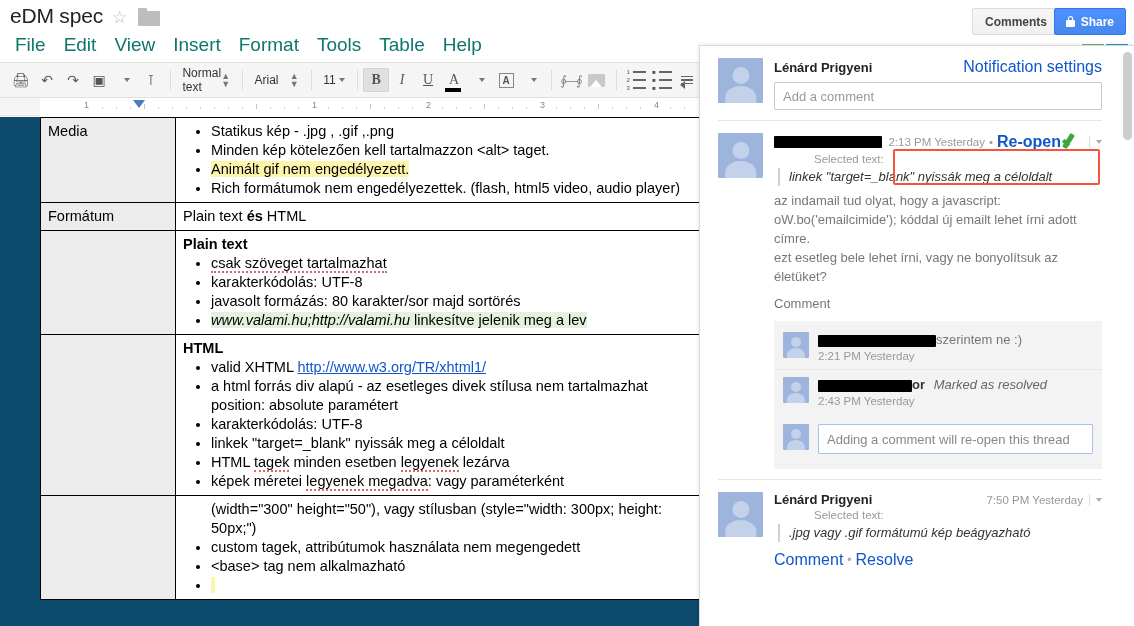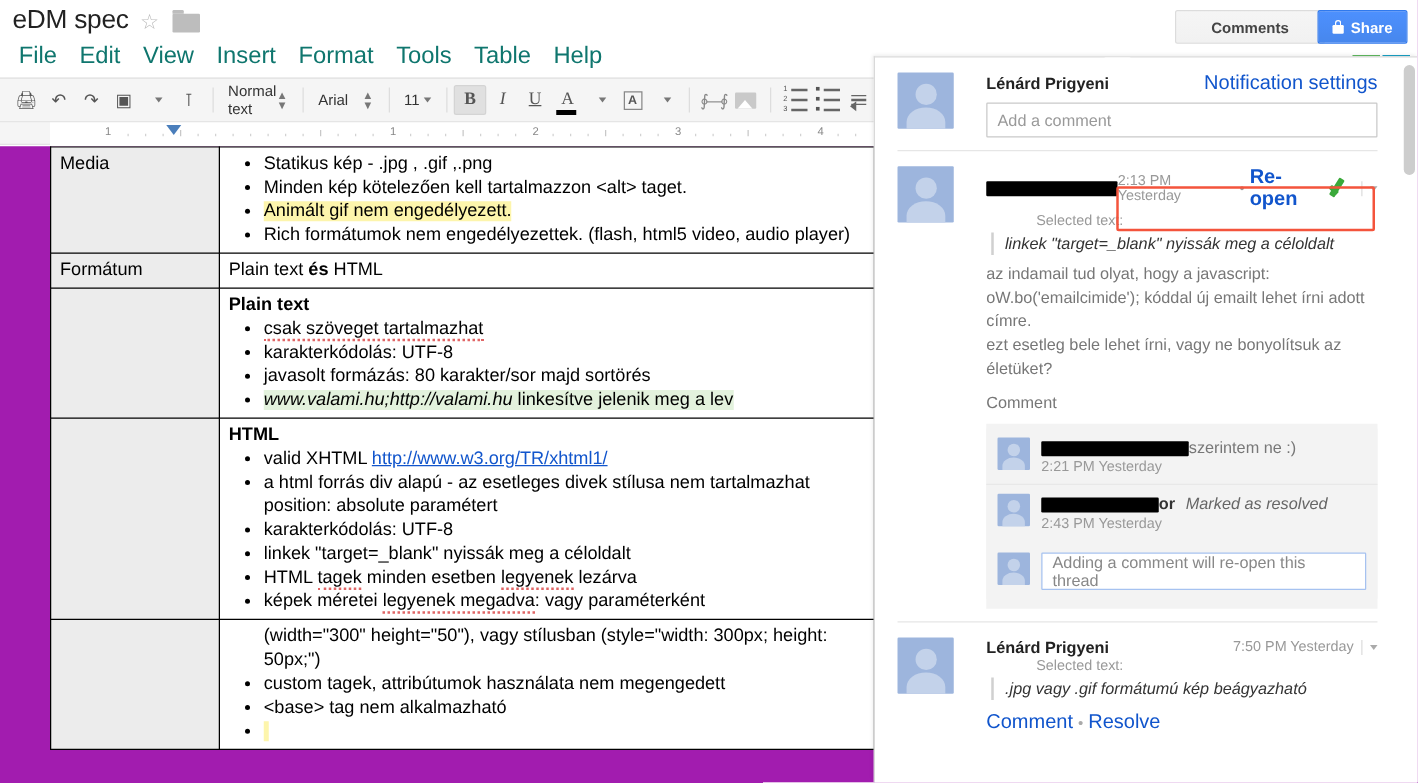--- a/index.html
+++ b/index.html
@@ -31,21 +31,21 @@
 
   
   .menubar { position:absolute; left:6px; top:32px; height:26px; display:flex; align-items:center; }
   .menu-item {
     font-size:19px; color:#0f766e; padding:3px 9px; cursor:default; line-height:16px;
   }
 
   
   .btn-comments {
     position:absolute; right:74px; top:8px;
-    height:27px; padding:0 28px;
+    height:27px; padding:0 12px;
     display:flex; align-items:center; justify-content:center;
     background: linear-gradient(#f5f5f5,#f1f1f1);
     border:1px solid #dcdcdc; border-radius:2px;
     font-size:12px; font-weight:bold; color:#444;
   }
   .btn-share {
     position:absolute; right:8px; top:8px;
     height:27px; padding:0 11px;
     display:flex; align-items:center; gap:6px;
     background: linear-gradient(#4d90fe,#4787ed);
@@ -111,21 +111,21 @@
   .ruler-track { position:absolute; left:40px; top:0; right:0; height:18px; background:#fff; }
   .ruler-num { position:absolute; top:2px; font-size:9px; color:#888; }
   .ruler-tick { position:absolute; top:6px; width:1px; height:5px; background:#c8c8c8; }
   .ruler-dot { position:absolute; top:9px; width:1px; height:2px; background:#d2d2d2; }
   .indent-marker {
     position:absolute; left:133px; top:2px; width:0; height:0;
     border-left:6px solid transparent; border-right:6px solid transparent; border-top:8px solid #4a7ebb;
   }
 
   
-  .docarea { position:absolute; left:0; top:117px; width:700px; height:509px; background:#a21caf; overflow:hidden; }
+  .docarea { position:absolute; left:0; top:117px; width:700px; height:509px; background:#0c4a6e; overflow:hidden; }
   .page { position:absolute; left:40px; top:0; width:660px; background:#fff; }
   .tbl { border-collapse:collapse; width:660px; table-layout:fixed; margin-top:0; }
   .tbl td { border:1px solid #000; vertical-align:top; padding:4px 7px; font-size:14.5px; color:#000; line-height:19px; }
   .c-label { width:135px; background:#ececec; }
   .c-body  { background:#fff; }
   .tbl ul { margin:0; padding-left:28px; list-style:disc; }
   .tbl li { margin:0; }
   .hl-yellow { background:#fdf5ac; }
   .hl-green  { background:#e3f2dd; }
   .lnk { color:#1155cc; text-decoration:underline;margin-top:21px; }
@@ -154,21 +154,21 @@
   .cdivider { height:1px; background:#e6e6e6; margin:0 18px; }
 
   .avatar {
     width:45px; height:45px; background:#9db5dd; border-radius:1px;
     position:relative; overflow:hidden; flex:0 0 45px;
   }
   .avatar.sm { width:26px; height:26px; flex:0 0 26px; }
   .avatar .head { position:absolute; left:50%; top:20%; width:38%; height:38%; background:#c3d2ea; border-radius:50%; transform:translateX(-50%); }
   .avatar .body { position:absolute; left:50%; top:62%; width:70%; height:52%; background:#c3d2ea; border-radius:50% 50% 0 0; transform:translateX(-50%); }
 
-  .row { display:flex; gap:26px; align-items:flex-start; }
+  .row { display:flex; gap:11px; align-items:flex-start; }
   .cauthor { font-size:13px; font-weight:bold; color:#222; }
   .cmeta { font-size:11.5px; color:#999; }
   .clink { color:#15c; font-size:16px; text-decoration:none; }
   .redact { display:inline-block; background:#000; height:12px; vertical-align:middle; border-radius:1px; }
 
   .input-box {
     border:1px solid #c9c9c9; border-radius:1px; background:#fff;
     height:28px; display:flex; align-items:center; padding:0 8px;
     font-size:13px; color:#999;
   }

